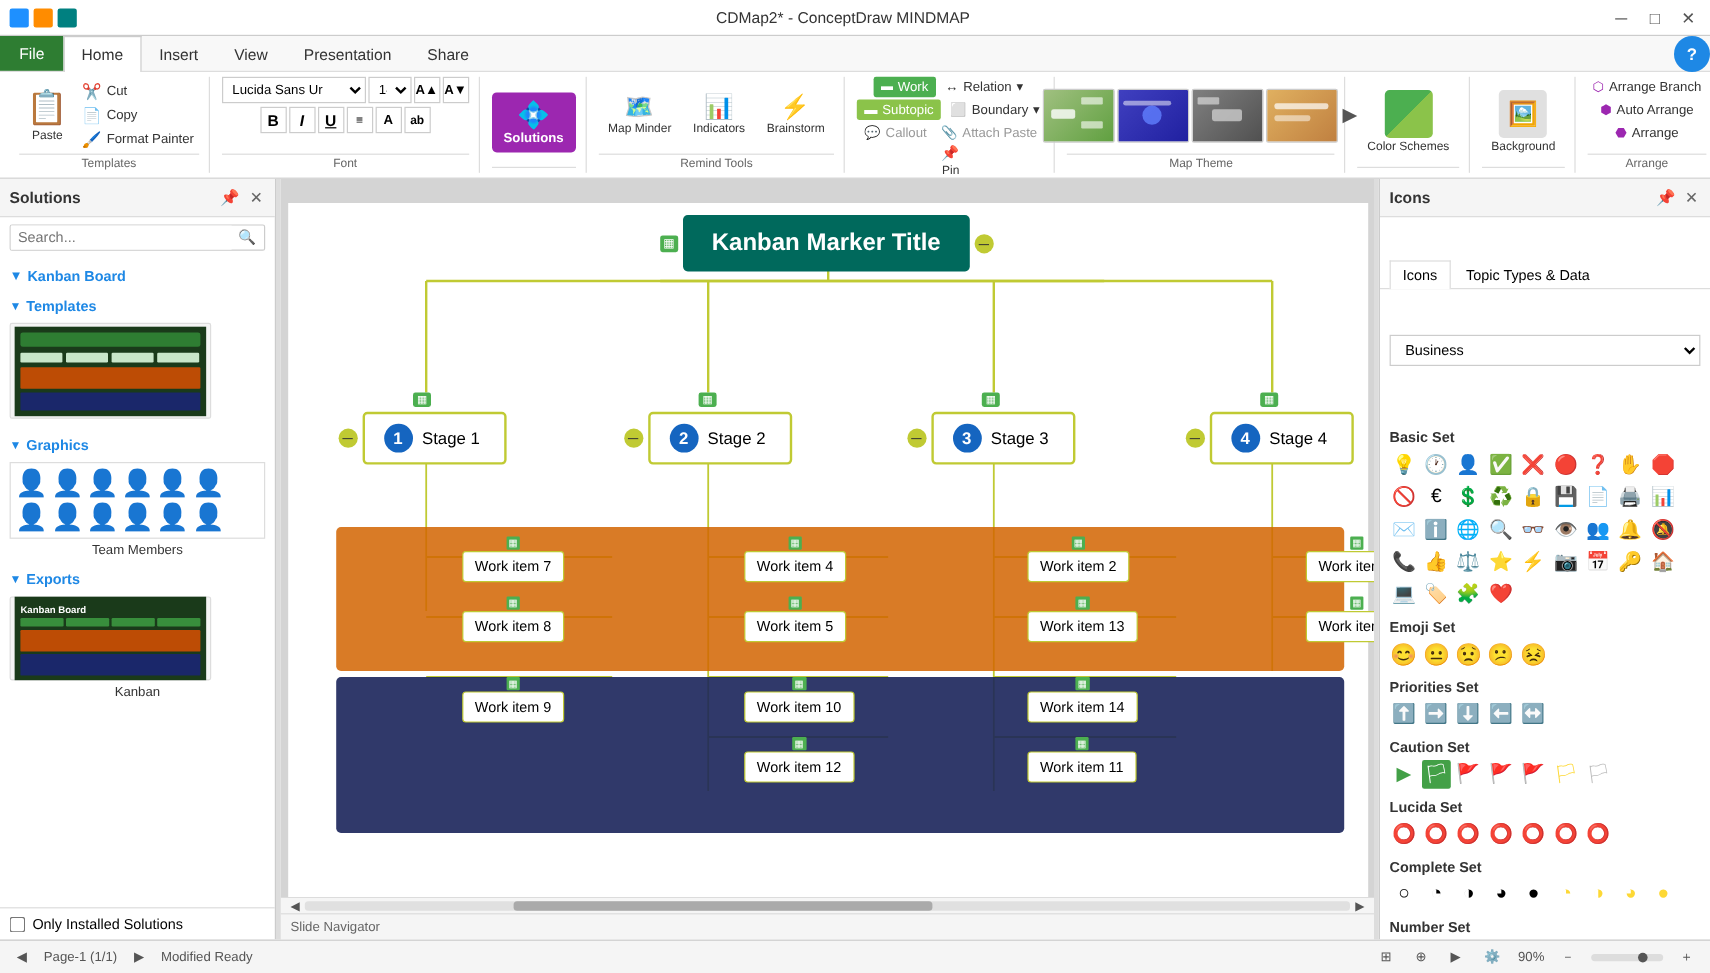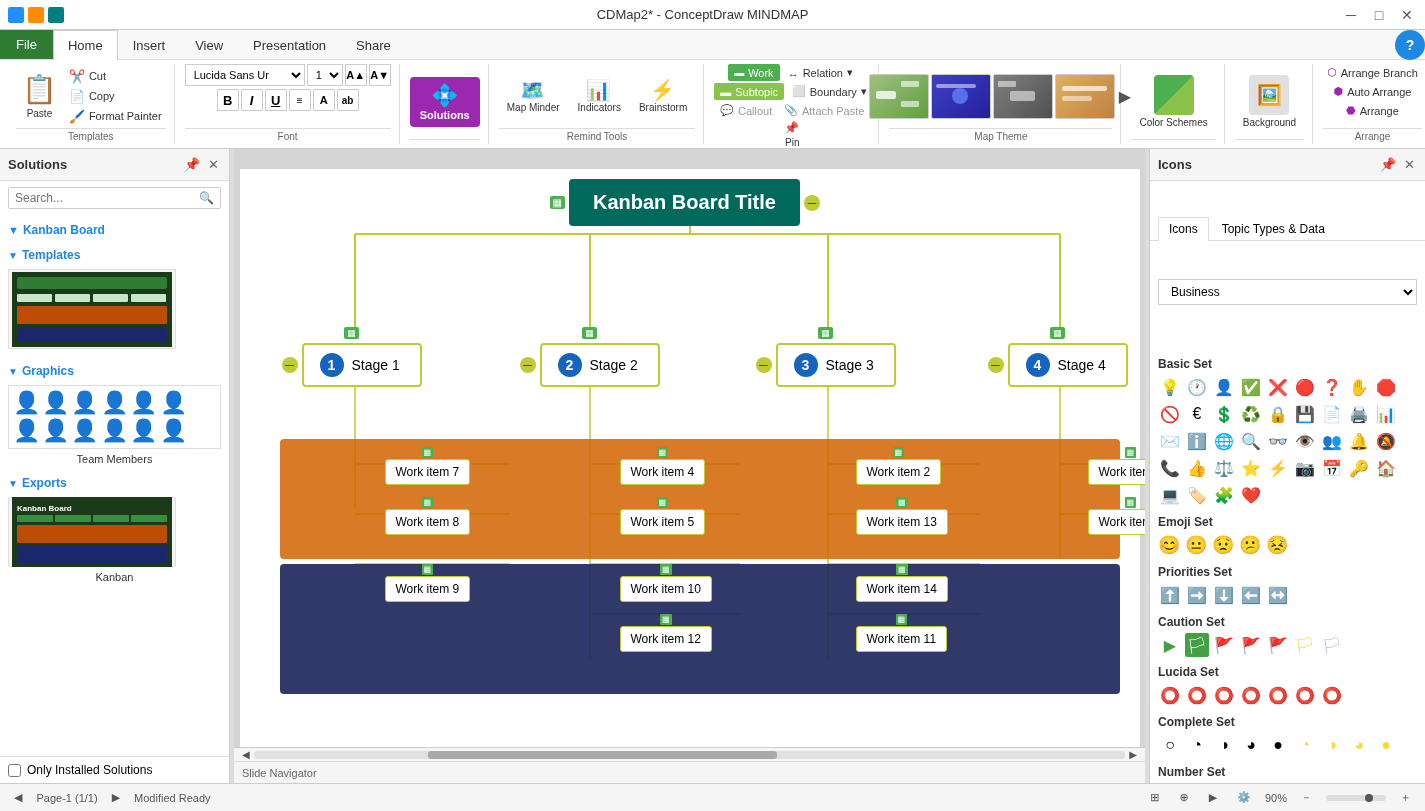--- a/index.html
+++ b/index.html
@@ -461,21 +461,21 @@
           <line x1="820" y1="295" x2="970" y2="295" stroke="#c0ca33" stroke-width="1.5"></line>
           <line x1="820" y1="345" x2="970" y2="345" stroke="#c0ca33" stroke-width="1.5"></line>
         </svg>
 
         <div style="position:absolute;left:40px;top:270px;width:840px;height:120px;background:rgba(210,100,0,0.85);border-radius:4px;z-index:0;"></div>
         <div style="position:absolute;left:40px;top:395px;width:840px;height:130px;background:rgba(26,35,90,0.9);border-radius:4px;z-index:0;"></div>
 
         <div style="position:absolute;left:310px;top:10px;z-index:2;">
           <div style="display:flex;align-items:center;gap:4px;">
             <div style="background:#4caf50;color:#fff;font-size:10px;padding:1px 3px;border-radius:2px;">▦</div>
-            <div class="main-title">Kanban Board Title</div>
+            <div class="main-title">Kanban Marker Title</div>
             <div class="minus-btn">─</div>
           </div>
         </div>
 
         <div style="position:absolute;left:42px;top:158px;z-index:2;">
           <div style="display:flex;flex-direction:column;align-items:center;gap:2px;">
             <div style="background:#4caf50;color:#fff;font-size:9px;padding:1px 3px;border-radius:2px;margin-bottom:2px;">▦</div>
             <div style="display:flex;align-items:center;gap:4px;">
               <div class="minus-btn">─</div>
               <div class="stage-node">

